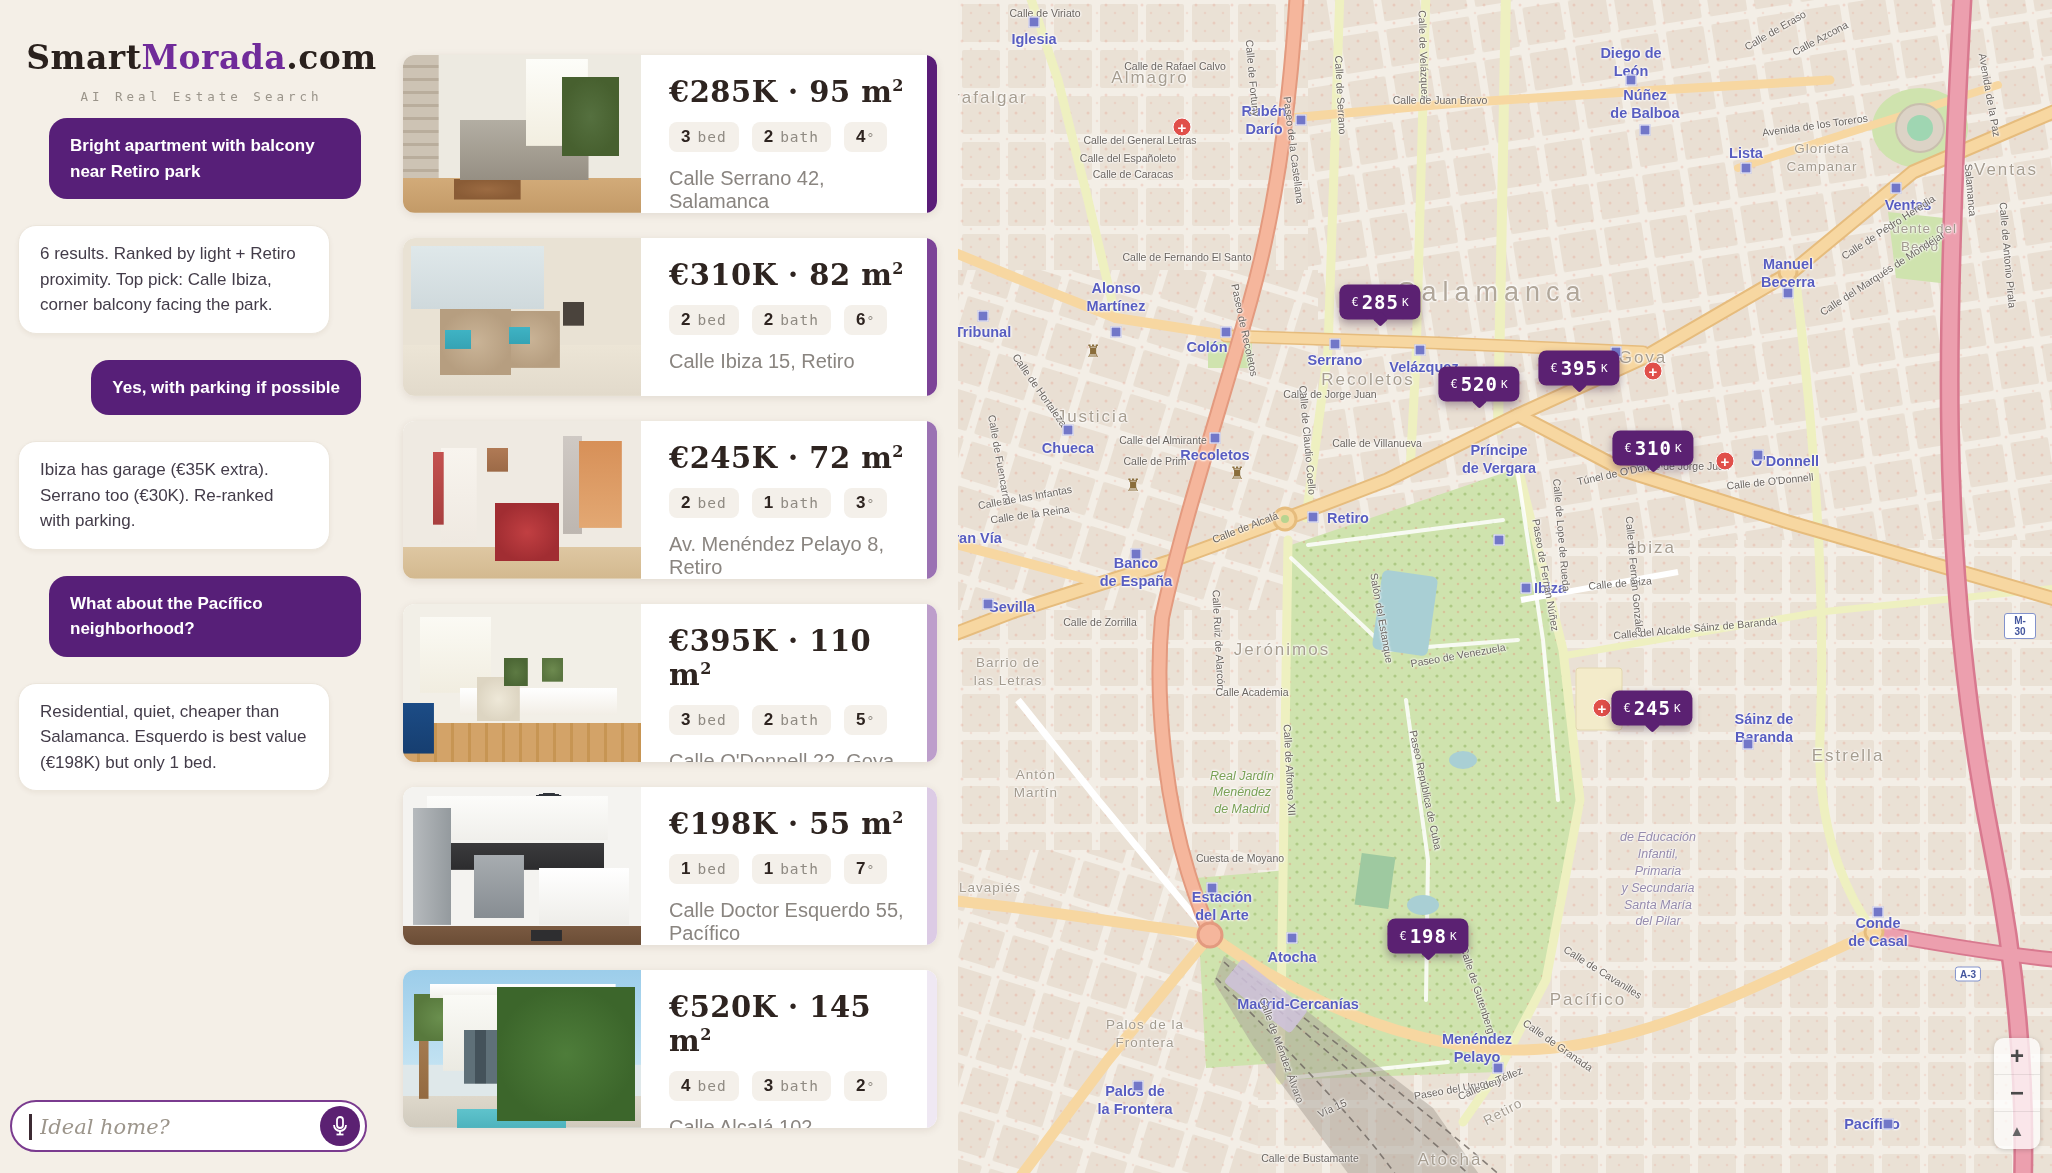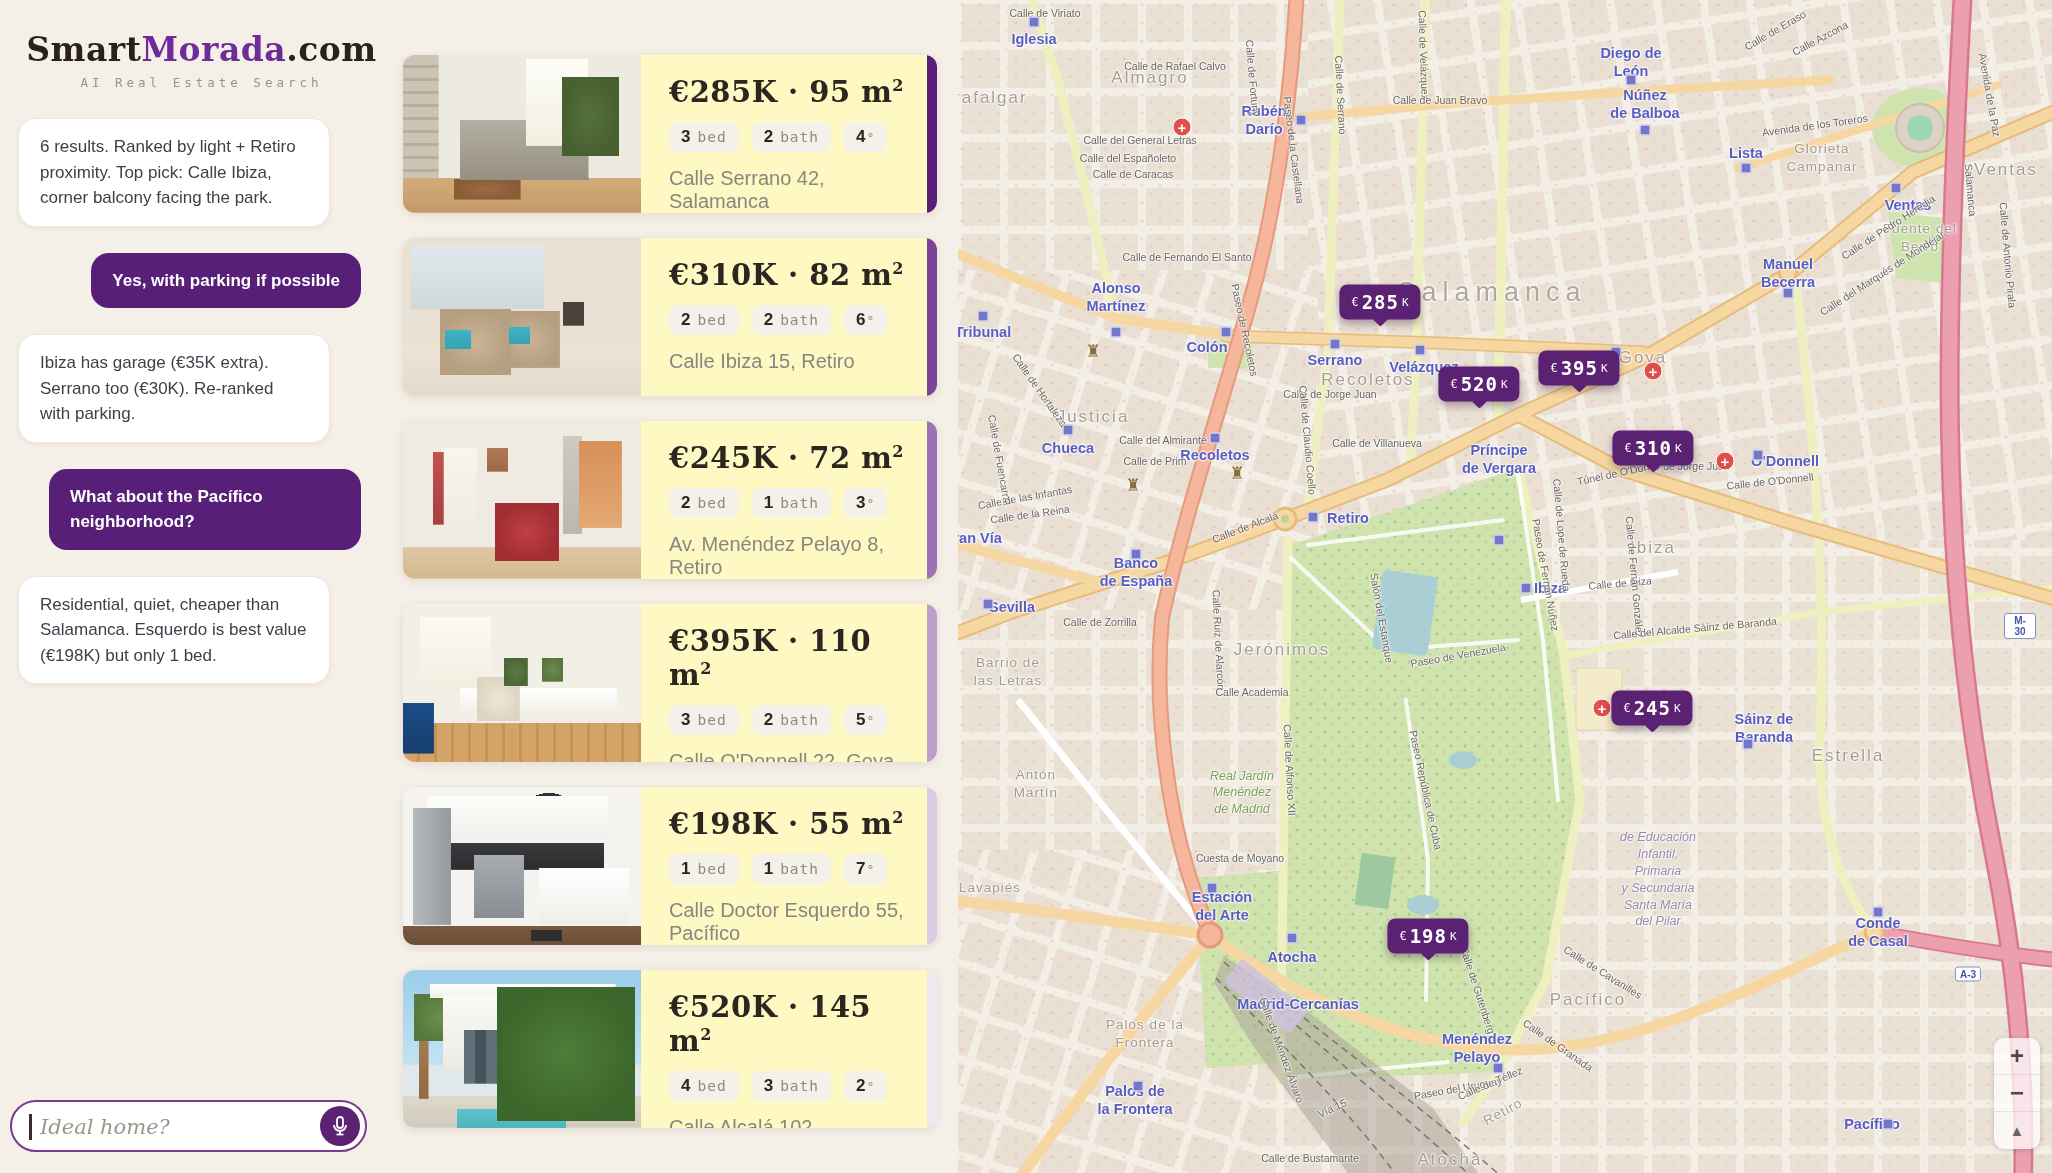--- a/index.html
+++ b/index.html
@@ -1,36 +1,36 @@
 <!DOCTYPE html>
 <html><head>
 <meta charset="utf-8">
 <style>
   html,body{margin:0;padding:0;background:#f4efe7;font-family:"Liberation Sans",sans-serif;}
   .app{position:relative;width:2052px;height:1173px;overflow:hidden;background:#f4efe7;}
 
   
   .chat{position:absolute;left:0;top:0;width:403px;height:1173px;}
   .brand{position:absolute;top:26px;left:0;width:100%;text-align:center;}
-  .brand h1{margin:4px;font-family:"DejaVu Serif",serif;font-size:33px;letter-spacing:.5px;color:#2a211d;font-weight:700;text-align:center;}
+  .brand h1{margin:12px;font-family:"DejaVu Serif",serif;font-size:33px;letter-spacing:.5px;color:#2a211d;font-weight:700;text-align:center;}
   .lg-b{color:#702b9a;}
   .tagline{margin-top:6px;font-family:"DejaVu Sans Mono",monospace;font-size:12.5px;letter-spacing:4px;color:#9a948a;}
   .messages{position:absolute;top:118px;left:0;right:0;display:flex;flex-direction:column;gap:26px;}
   .msg{max-width:312px;padding:15px 21px;border-radius:18px;font-size:17px;line-height:1.5;box-sizing:border-box;}
   .msg.user{align-self:flex-end;margin-right:42px;background:#571f78;color:#fff;font-weight:700;}
   .msg.bot{align-self:flex-start;margin-left:18px;background:#fff;color:#433c49;border:1px solid #ece6dc;box-shadow:0 2px 5px rgba(80,50,20,.06);}
   .inputbar{position:absolute;left:10px;bottom:21px;width:357px;height:52px;background:#fff;border:2px solid #7a3b8f;border-radius:27px;box-sizing:border-box;}
   .caret{position:absolute;left:17px;top:12px;width:2.5px;height:26px;background:#3c2a33;}
   .inputbar input{position:absolute;left:26px;top:4px;width:260px;height:40px;border:0;outline:none;background:transparent;font-family:"DejaVu Serif",serif;font-style:italic;font-size:21px;color:#3c2a33;}
   .inputbar input::placeholder{color:#9c958b;}
   .mic{position:absolute;right:5px;top:4px;width:40px;height:40px;border-radius:50%;border:0;background:#5b2172;cursor:pointer;display:flex;align-items:center;justify-content:center;}
 
   
   .cards{position:absolute;left:403px;top:55px;width:534px;display:flex;flex-direction:column;gap:25px;}
-  .card{position:relative;height:158px;background:#fef9c3;border-radius:12px;box-shadow:0 2px 8px rgba(70,40,20,.10);display:flex;overflow:hidden;}
+  .card{position:relative;height:158px;background:#ffffff;border-radius:12px;box-shadow:0 2px 8px rgba(70,40,20,.10);display:flex;overflow:hidden;}
   .photo{width:238px;height:158px;flex:0 0 238px;}
   .info{flex:1;padding:20px 24px 0 28px;}
   .price{font-family:"DejaVu Serif",serif;font-weight:700;font-size:29px;color:#2e2420;letter-spacing:.5px;}
   .price sup{font-size:16px;}
   .chips{display:flex;gap:13px;margin-top:13px;}
   .chip{background:#f4f0ea;border-radius:8px;padding:5px 12px;display:flex;align-items:baseline;}
   .chip b{font-size:17px;color:#2e2420;}
   .chip .u{font-family:"DejaVu Sans Mono",monospace;font-size:14.5px;color:#8f8a82;margin-left:7px;letter-spacing:1px;}
   .chip .u.nosp{margin-left:1px;font-size:13px;}
   .addr{margin-top:15px;font-size:20px;color:#8a8580;}
@@ -121,20 +121,21 @@
 <body>
 
 <div class="app">
 
   <aside class="chat">
     <header class="brand">
       <h1><span class="lg-a">Smart</span><span class="lg-b">Morada</span><span class="lg-a">.com</span></h1>
       <div class="tagline">AI Real Estate Search</div>
     </header>
     <div class="messages" id="messages">
+        <div class="msg user">Bright apartment with balcony near Retiro park</div>
         <div class="msg bot">6 results. Ranked by light + Retiro proximity. Top pick: Calle Ibiza, corner balcony facing the park.</div>
         <div class="msg user">Yes, with parking if possible</div>
         <div class="msg bot">Ibiza has garage (€35K extra). Serrano too (€30K). Re-ranked with parking.</div>
         <div class="msg user">What about the Pacífico neighborhood?</div>
         <div class="msg bot">Residential, quiet, cheaper than Salamanca. Esquerdo is best value (€198K) but only 1 bed.</div>
       </div>
     <div class="inputbar">
       <span class="caret"></span>
       <input id="chat-input" placeholder="Ideal home?" style="">
       <button class="mic">

